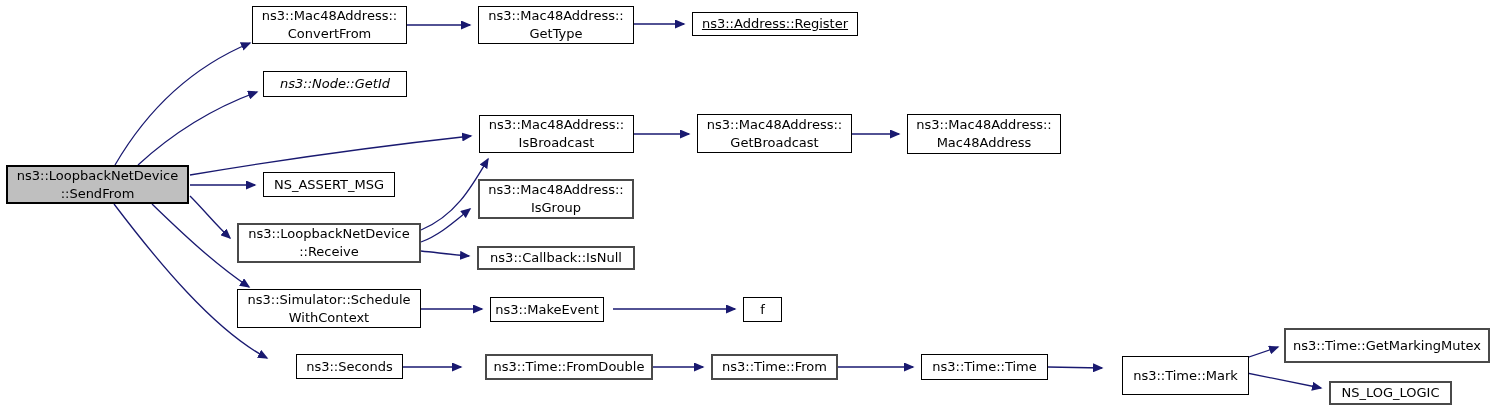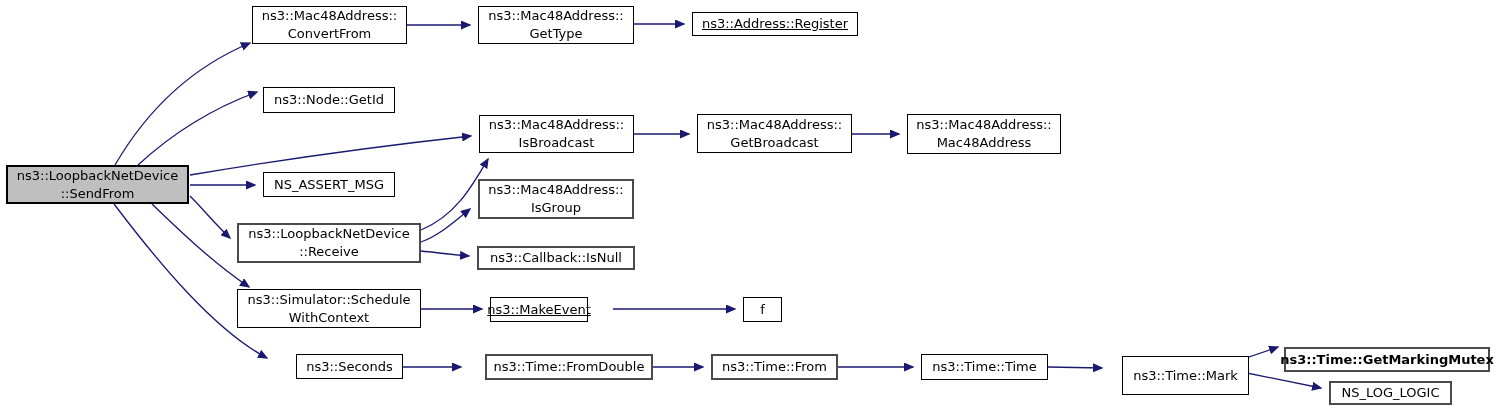--- a/index.html
+++ b/index.html
@@ -69,21 +69,21 @@
 ::SendFrom</div>
 
   <div class="node" style="left:252px; top:6px;   width:155px; height:38px;">ns3::Mac48Address::
 ConvertFrom</div>
 
   <div class="node" style="left:478px; top:6px;   width:156px; height:38px;">ns3::Mac48Address::
 GetType</div>
 
   <div class="node" style="left:692px; top:12px;  width:166px; height:24px;text-decoration:underline;">ns3::Address::Register</div>
 
-  <div class="node" style="left:263px; top:87px;  width:132px; height:26px;">ns3::Node::GetId</div>
+  <div class="node" style="left:263px; top:71px;  width:144px; height:26px;font-style:italic;">ns3::Node::GetId</div>
 
   <div class="node" style="left:479px; top:115px; width:155px; height:38px;">ns3::Mac48Address::
 IsBroadcast</div>
 
   <div class="node" style="left:697px; top:114px; width:155px; height:39px;">ns3::Mac48Address::
 GetBroadcast</div>
 
   <div class="node" style="left:907px; top:114px; width:154px; height:40px;">ns3::Mac48Address::
 Mac48Address</div>
 
@@ -93,31 +93,31 @@
 IsGroup</div>
 
   <div class="node thick" style="left:237px; top:223px; width:184px; height:40px;">ns3::LoopbackNetDevice
 ::Receive</div>
 
   <div class="node thick" style="left:477px; top:246px; width:158px; height:24px;text-align:right;">ns3::Callback::IsNull</div>
 
   <div class="node" style="left:237px; top:289px; width:184px; height:39px;">ns3::Simulator::Schedule
 WithContext</div>
 
-  <div class="node" style="left:490px; top:297px; width:98px; height:25px;text-decoration:underline;">ns3::MakeEvent</div>
+  <div class="node" style="left:490px; top:297px; width:114px; height:25px;">ns3::MakeEvent</div>
 
   <div class="node" style="left:743px; top:297px; width:39px;  height:25px;">f</div>
 
   <div class="node" style="left:264px; top:354px; width:107px; height:25px;margin-left:32px;">ns3::Seconds</div>
 
   <div class="node thick" style="left:469px; top:354px; width:168px; height:26px;margin-left:16px;">ns3::Time::FromDouble</div>
 
   <div class="node thick" style="left:711px; top:354px; width:127px; height:26px;">ns3::Time::From</div>
 
   <div class="node" style="left:921px; top:354px; width:127px; height:26px;">ns3::Time::Time</div>
 
   <div class="node" style="left:1110px;top:356px; width:127px; height:39px;margin-left:12px;">ns3::Time::Mark</div>
 
-  <div class="node thick" style="left:1284px;top:347px; width:206px; height:25px;font-weight:bold;">ns3::Time::GetMarkingMutex</div>
+  <div class="node thick" style="left:1284px;top:328px; width:206px; height:35px;">ns3::Time::GetMarkingMutex</div>
 
   <div class="node thick" style="left:1329px;top:381px; width:123px; height:24px;">NS_LOG_LOGIC</div>
 
 </div>
 
 </body></html>

